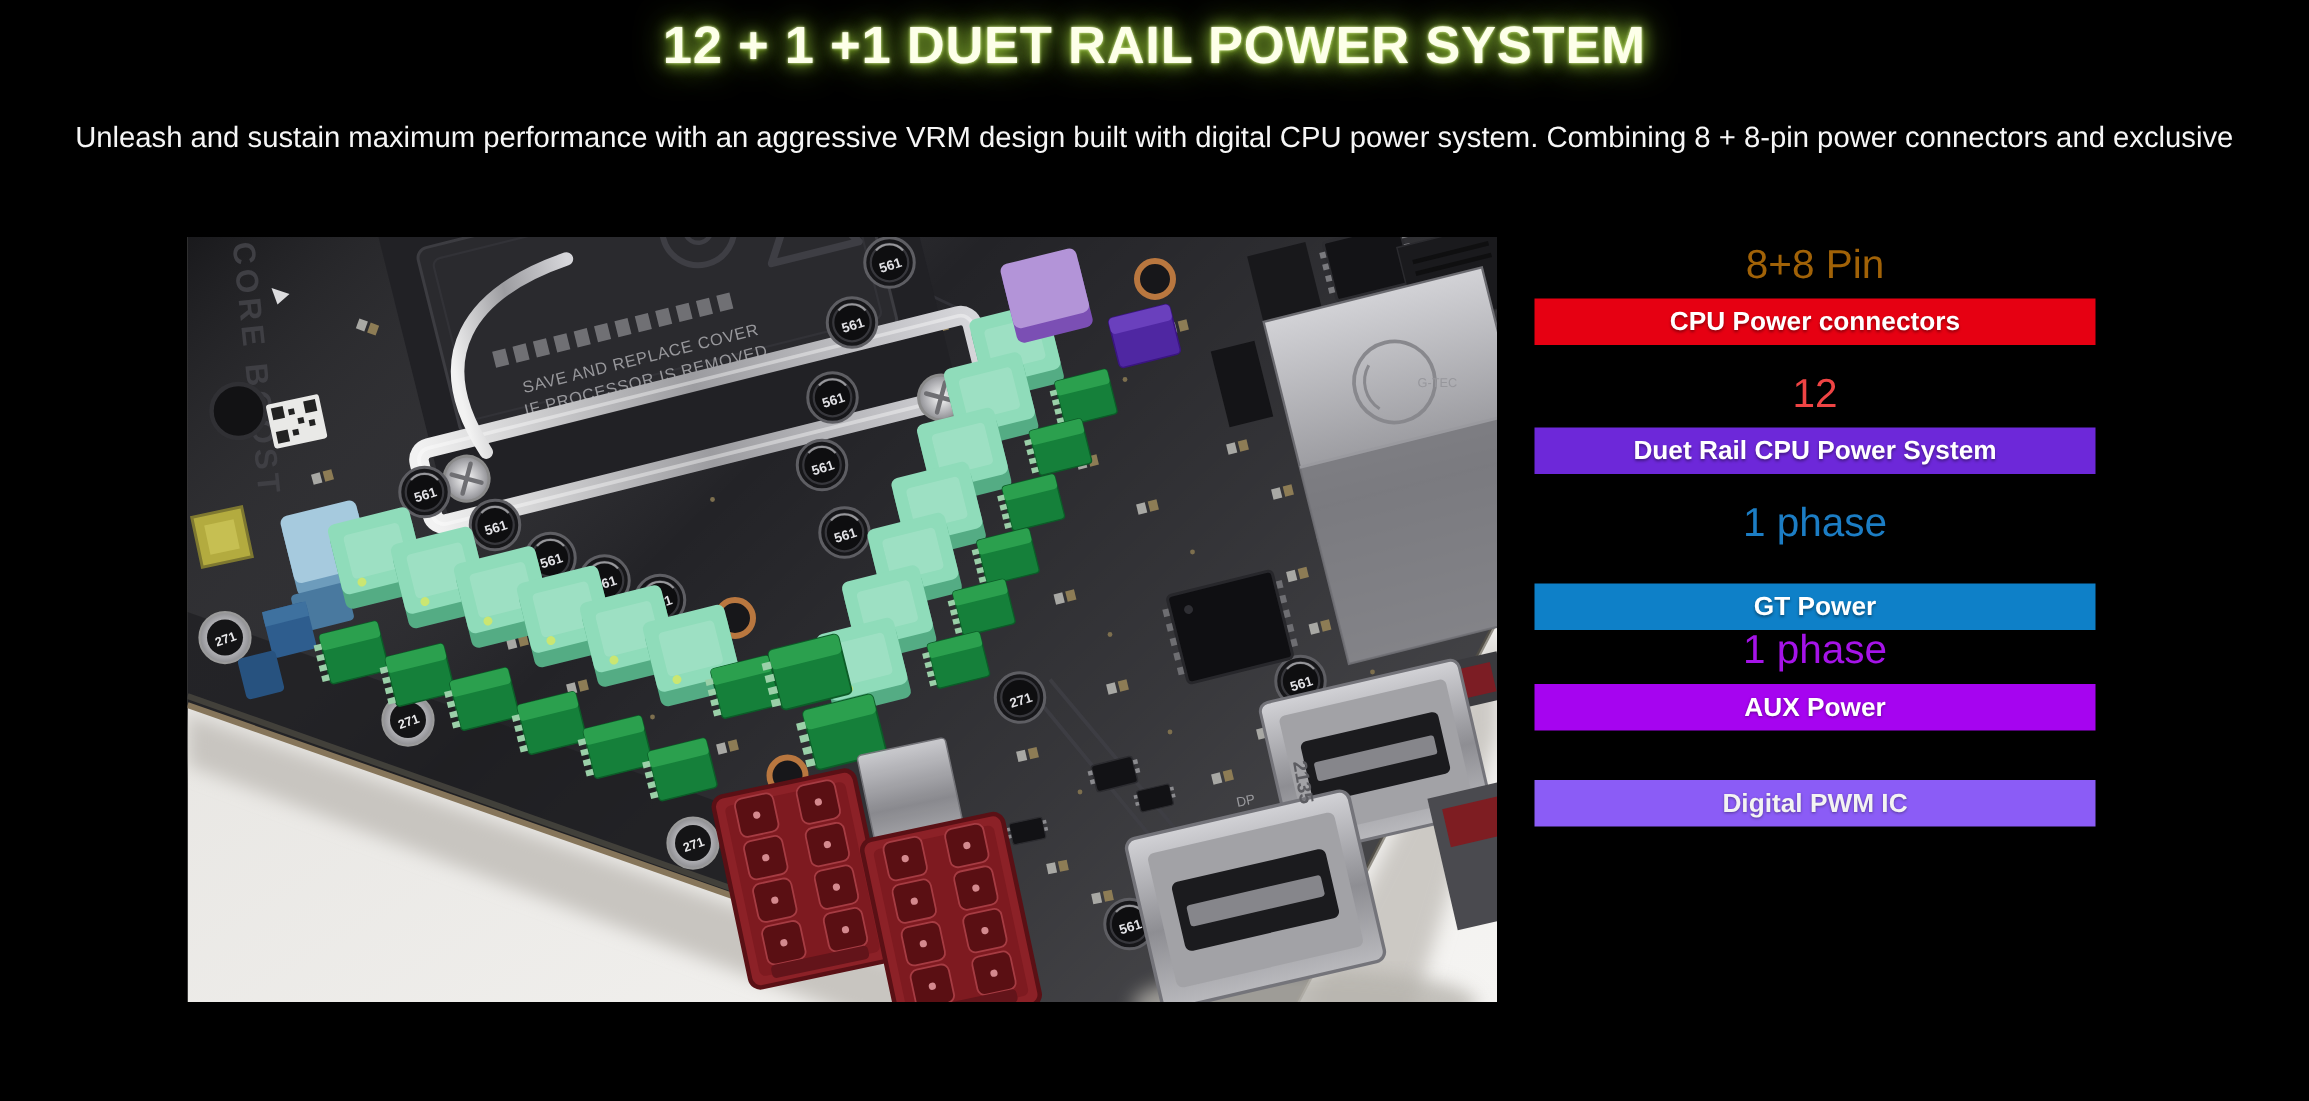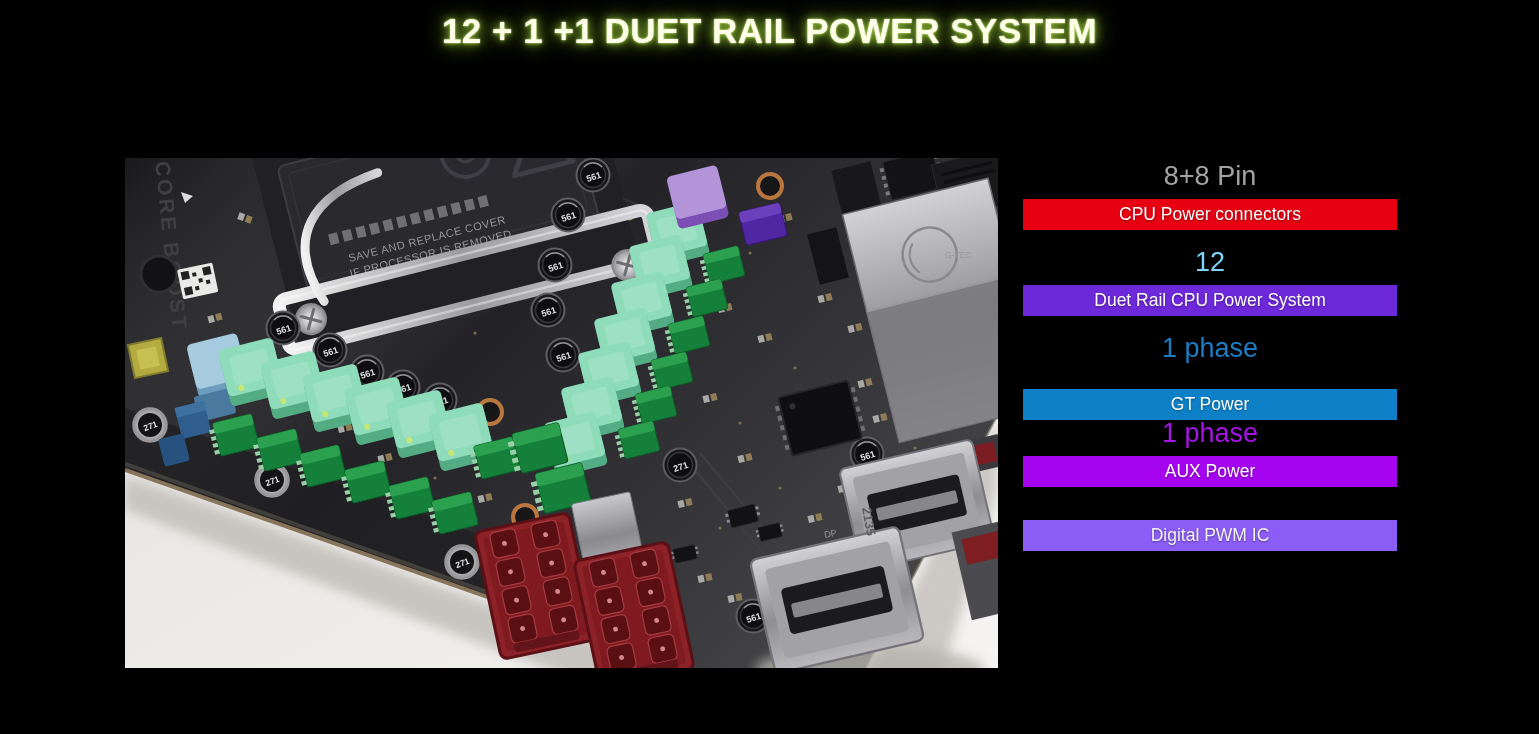--- a/index.html
+++ b/index.html
@@ -8,31 +8,32 @@
   .title{position:absolute;top:11px;left:0;width:100%;text-align:center;margin:0;
          font-size:35px;font-weight:800;letter-spacing:.5px;color:#fdffe9;
          text-shadow:0 0 2px #eaffb0,0 0 10px #9ccb3b,0 0 22px #85b82e,0 2px 3px rgba(60,90,0,.6);}
   .desc{position:absolute;top:79px;left:0;width:100%;text-align:center;color:#f6f6f6;
         font-size:19.5px;line-height:26.5px;font-weight:400;}
   .photo{position:absolute;left:125px;top:158px;width:873px;height:510px;}
   .lg-h{position:absolute;left:1023px;width:374px;text-align:center;font-size:27px;
         line-height:34px;font-weight:400;}
   .lg-b{position:absolute;left:1023px;width:374px;height:31px;line-height:31px;
         text-align:center;color:#fff;font-size:17.5px;
-        text-shadow:0 1px 2px rgba(0,0,0,.4);}
+        text-shadow:0 1px 2px rgba(0,0,0,.4);font-weight:bold;}
   svg text{font-family:"Liberation Sans",sans-serif;}
 </style>
 </head>
 <body>
 
 <div class="stage">
 
   <h1 class="title">12 + 1 +1 DUET RAIL POWER SYSTEM</h1>
 
   <div class="desc">
+    <div>Unleash and sustain maximum performance with an aggressive VRM design built with digital CPU power system. Combining 8 + 8-pin power connectors and exclusive</div>
   </div>
 
   <div class="photo">
   <svg width="873" height="510" viewBox="0 0 873 510">
     <defs>
       <linearGradient id="bg" x1="0" y1="0" x2="1" y2="1">
         <stop offset="0" stop-color="#e3e1dd"></stop>
             <stop offset="1" stop-color="#f5f4f2"></stop>
       </linearGradient>
       <linearGradient id="sheen" x1="0" y1="0" x2="1" y2=".6">
@@ -395,24 +396,24 @@
       <g transform="translate(864,412) rotate(-13)">
         <rect x="-28" y="-45" width="56" height="90" fill="#4a4a4f"></rect>
         <rect x="-20" y="-36" width="40" height="26" fill="#7e1d22"></rect>
       </g>
       <text transform="translate(737,350) rotate(80)" font-size="13" font-weight="700" fill="#5c5c61">2135</text>
     </g>
   </svg>
   </div>
 
   <div class="legend">
-    <div class="lg-h" style="top: 159px; color: #a3a3a3;">8+8 Pin</div>
+    <div class="lg-h" style="top: 159px; color: #a16207;">8+8 Pin</div>
     <div class="lg-b" style="top: 199px; background: rgb(230, 0, 18);"><span>CPU Power connectors</span></div>
 
-    <div class="lg-h" style="top: 245px; color: #7dd3fc;">12</div>
+    <div class="lg-h" style="top: 245px; color: #ef4444;">12</div>
     <div class="lg-b" style="top: 285px; background: #6d28d9;"><span>Duet Rail CPU Power System</span></div>
 
     <div class="lg-h" style="top: 331px; color: rgb(28, 125, 196);">1 phase</div>
     <div class="lg-b" style="top: 389px; background: rgb(14, 128, 200);"><span>GT Power</span></div>
 
     <div class="lg-h" style="top: 416px; color: rgb(165, 19, 232);">1 phase</div>
     <div class="lg-b" style="top: 456px; background: rgb(166, 4, 240);"><span>AUX Power</span></div>
 
     <div class="lg-b" style="top: 520px; background: #8b5cf6;"><span style="color:#f3f3f3">Digital PWM IC</span></div>
   </div>

